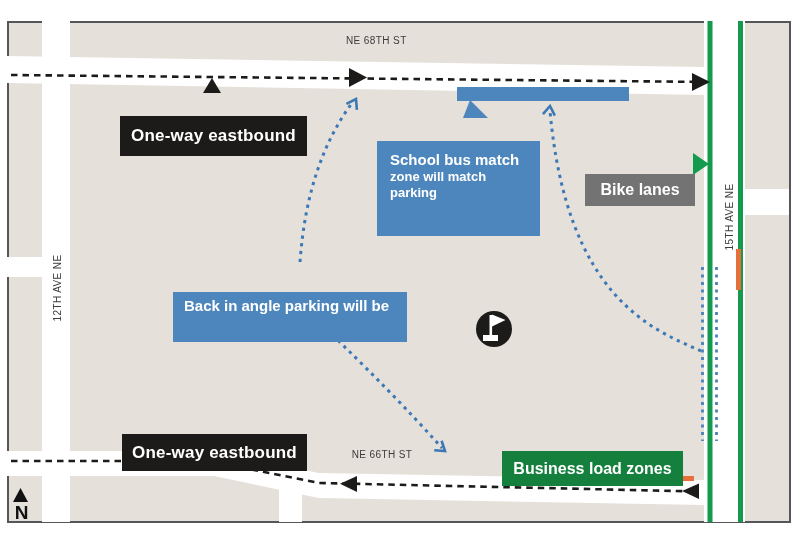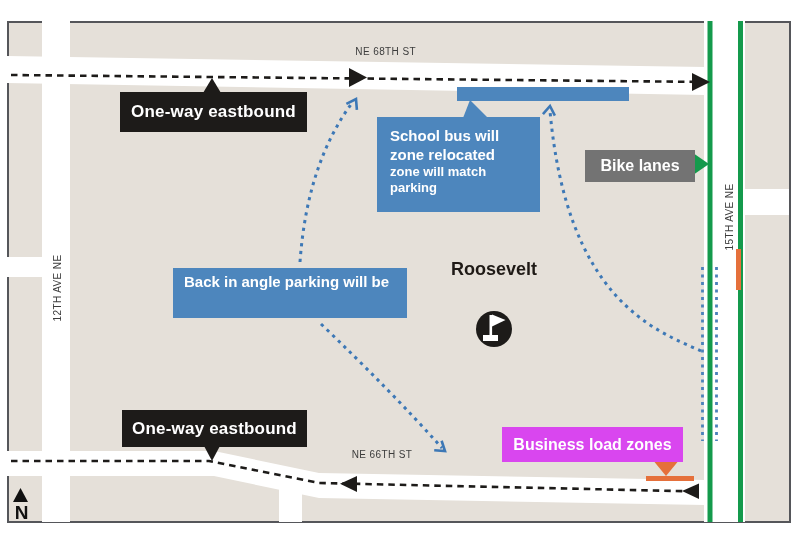--- a/index.html
+++ b/index.html
@@ -6,28 +6,28 @@
   body{
     width:800px;height:534px;position:relative;overflow:hidden;
     background:#ffffff;
     font-family:"Liberation Sans","DejaVu Sans",sans-serif;
   }
   .map-frame{
     position:absolute;left:7px;top:21px;width:784px;height:502px;
     box-sizing:border-box;border:2px solid #55565a;background:#e5e0d9;
   }
   .map-frame svg{position:absolute;left:-2px;top:-2px;}
-  .ov{position:absolute;z-index:5;}
+  .ov{position:absolute;z-index:5;margin-top:24px;}
   .box{
     display:flex;align-items:center;justify-content:center;
     color:#fff;font-weight:700;box-sizing:border-box;
   }
   .box-black{background:#1d1b19;font-size:17px;letter-spacing:0.2px;}
   .box-green{background:#737373;font-size:16px;}
-  .box-orange{background:#d946ef;font-size:16px;text-align:right;}
+  .box-orange{background:#15803d;font-size:16px;text-align:right;}
   .blue-multi{display:block;color:#fff;font-weight:700;background:#4d86bd;}
   .blue-multi .em{font-size:15px;line-height:19px;}
   .blue-multi .sm{font-size:13px;line-height:16px;}
   .street-label{
     position:absolute;z-index:4;color:#3c3c3c;font-size:10px;font-weight:400;
     letter-spacing:0.4px;white-space:nowrap;
   }
   .street-label.vert{transform:translate(-50%,-50%) rotate(-90deg);}
   .poi{
     position:absolute;z-index:4;color:#1f1a16;font-weight:700;font-size:18px;
@@ -89,41 +89,39 @@
     <circle cx="495" cy="330" r="18" fill="#1d1b19"></circle>
     <rect x="490.5" y="316" width="2.6" height="22" fill="#ffffff"></rect>
     <polygon points="493,315.5 506.5,321 493,327.5" fill="#ffffff"></polygon>
     <rect x="484" y="336" width="15" height="6" fill="#ffffff"></rect>
   </g>
 
   <polygon points="21.5,489 14,503 29,503" fill="#111111"></polygon>
 </svg>
 </div>
 
-<div class="street-label" style="left:346px;top:46px;width:70px;text-align:right;">NE 68TH ST</div>
+<div class="street-label" style="left:346px;top:35px;width:70px;text-align:left;">NE 68TH ST</div>
 <div class="street-label" style="left:347px;top:449px;width:70px;text-align:center;">NE 66TH ST</div>
 <div class="street-label vert" style="left:57px;top:288px;">12TH AVE NE</div>
 <div class="street-label vert" style="left:729px;top:217px;">15TH AVE NE</div>
 
 <div class="ov box box-black" style="left:120px;top:92px;width:187px;height:40px;">One-way eastbound</div>
 
 <div class="ov box box-black" style="left:122px;top:410px;width:185px;height:37px;">One-way eastbound</div>
 
 <div class="ov blue-multi" style="left:377px;top:117px;width:150px;height:86px;padding:9px 0 0 13px;">
-  <div class="em">School bus will</div>
-  <div class="em">zone relocated</div>
+  <div class="em">School bus match</div>
   <div class="sm">zone will match</div>
   <div class="sm">parking</div>
 </div>
 
 <div class="ov blue-multi" style="left:173px;top:268px;width:223px;height:46px;padding:4px 0 0 11px;">
   <div class="em" style="line-height:20px;">Back in angle parking will be</div>
 </div>
 
 <div class="ov box box-green" style="left:585px;top:150px;width:110px;height:32px;">Bike lanes</div>
 
 <div class="ov box box-orange" style="left:502px;top:427px;width:181px;height:35px;">Business load zones</div>
 
 <div class="poi" style="left:420px;top:258px;width:148px;">
-  <div>Roosevelt</div>
 </div>
 
 <div class="compass-n" style="left:12px;top:502px;width:19px;">N</div>
 
 </body></html>

